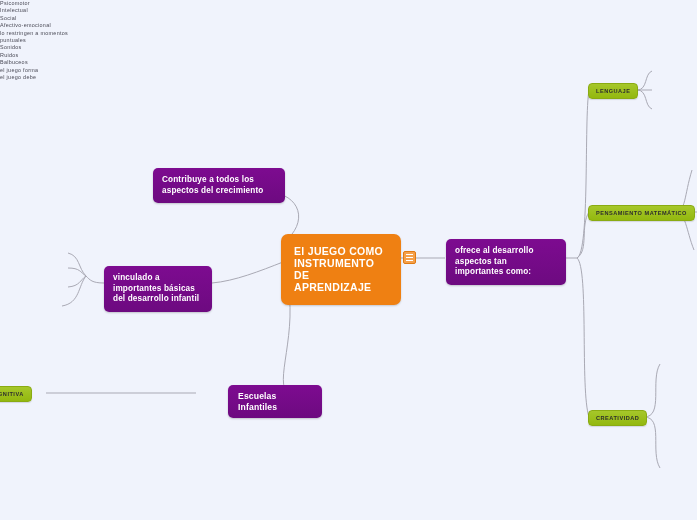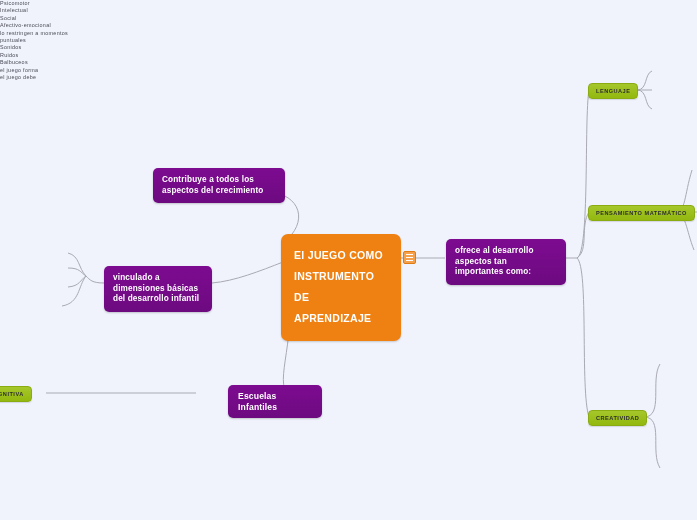--- a/index.html
+++ b/index.html
@@ -14,21 +14,21 @@
   svg.links{position:absolute;left:0;top:0;width:697px;height:520px;pointer-events:none;}
   .node{position:absolute;box-sizing:border-box;}
 
   
   .central{
     background:#ef8012;
     border-radius:7px;
     color:#ffffff;
     font-weight:bold;
     font-size:10.5px;
-    line-height:21px;
+    line-height:12px;
     letter-spacing:0.3px;
     padding:11px 13px 12px 13px;
     box-shadow:0 1px 2px rgba(0,0,0,.18);
   }
   
   .purple{
     background:#7c0a8e;
     background:linear-gradient(#7d0b90,#6d0a80);
     border-radius:5px;
     color:#ffffff;
@@ -129,21 +129,21 @@
   <div class="node central" style="left:281px;top:234px;width:120px;">El JUEGO COMO INSTRUMENTO DE APRENDIZAJE</div>
 
   <div class="toggle" style="left:403px;top:251px;">
     <i></i>
     <i></i>
     <i></i>
   </div>
 
   <div class="node purple" style="left:153px;top:168px;width:132px;">Contribuye a todos los aspectos del crecimiento</div>
 
-  <div class="node purple" style="left:104px;top:266px;width:108px;">vinculado a dimensiones básicas del desarrollo infantil</div>
+  <div class="node purple" style="left:104px;top:266px;width:108px;">vinculado a importantes básicas del desarrollo infantil</div>
 
   <div class="node purple single" style="left:196px;top:385px;width:94px;">Escuelas Infantiles</div>
 
   <div class="leaf" style="left:36px;top:246px;">Psicomotor</div>
   <div class="leaf" style="left:38px;top:265px;">Intelectual</div>
   <div class="leaf" style="left:52px;top:284px;">Social</div>
   <div class="leaf" style="left:18px;top:303px;">Afectivo-emocional</div>
 
   <div class="leaf wrap" style="left:71px;top:375px;">lo restringen a momentos puntuales</div>
 

